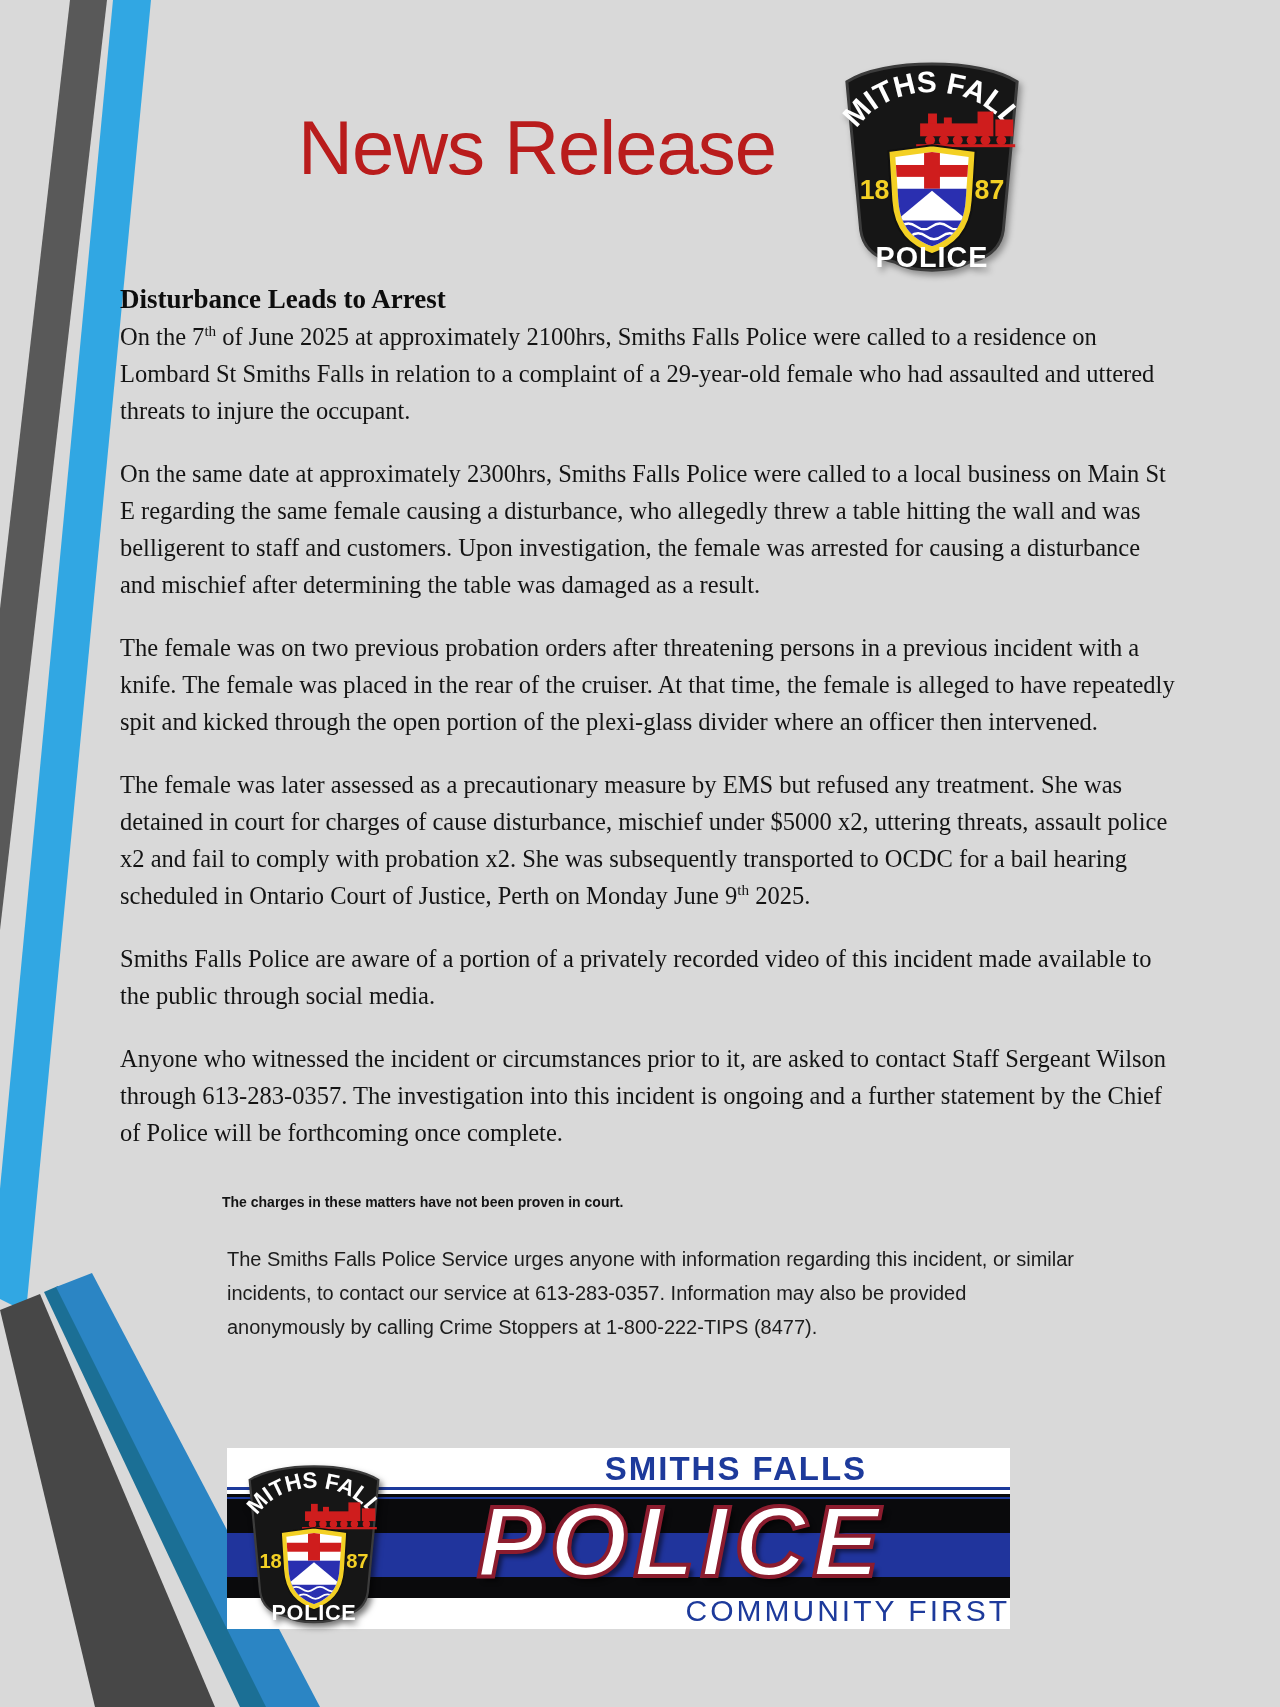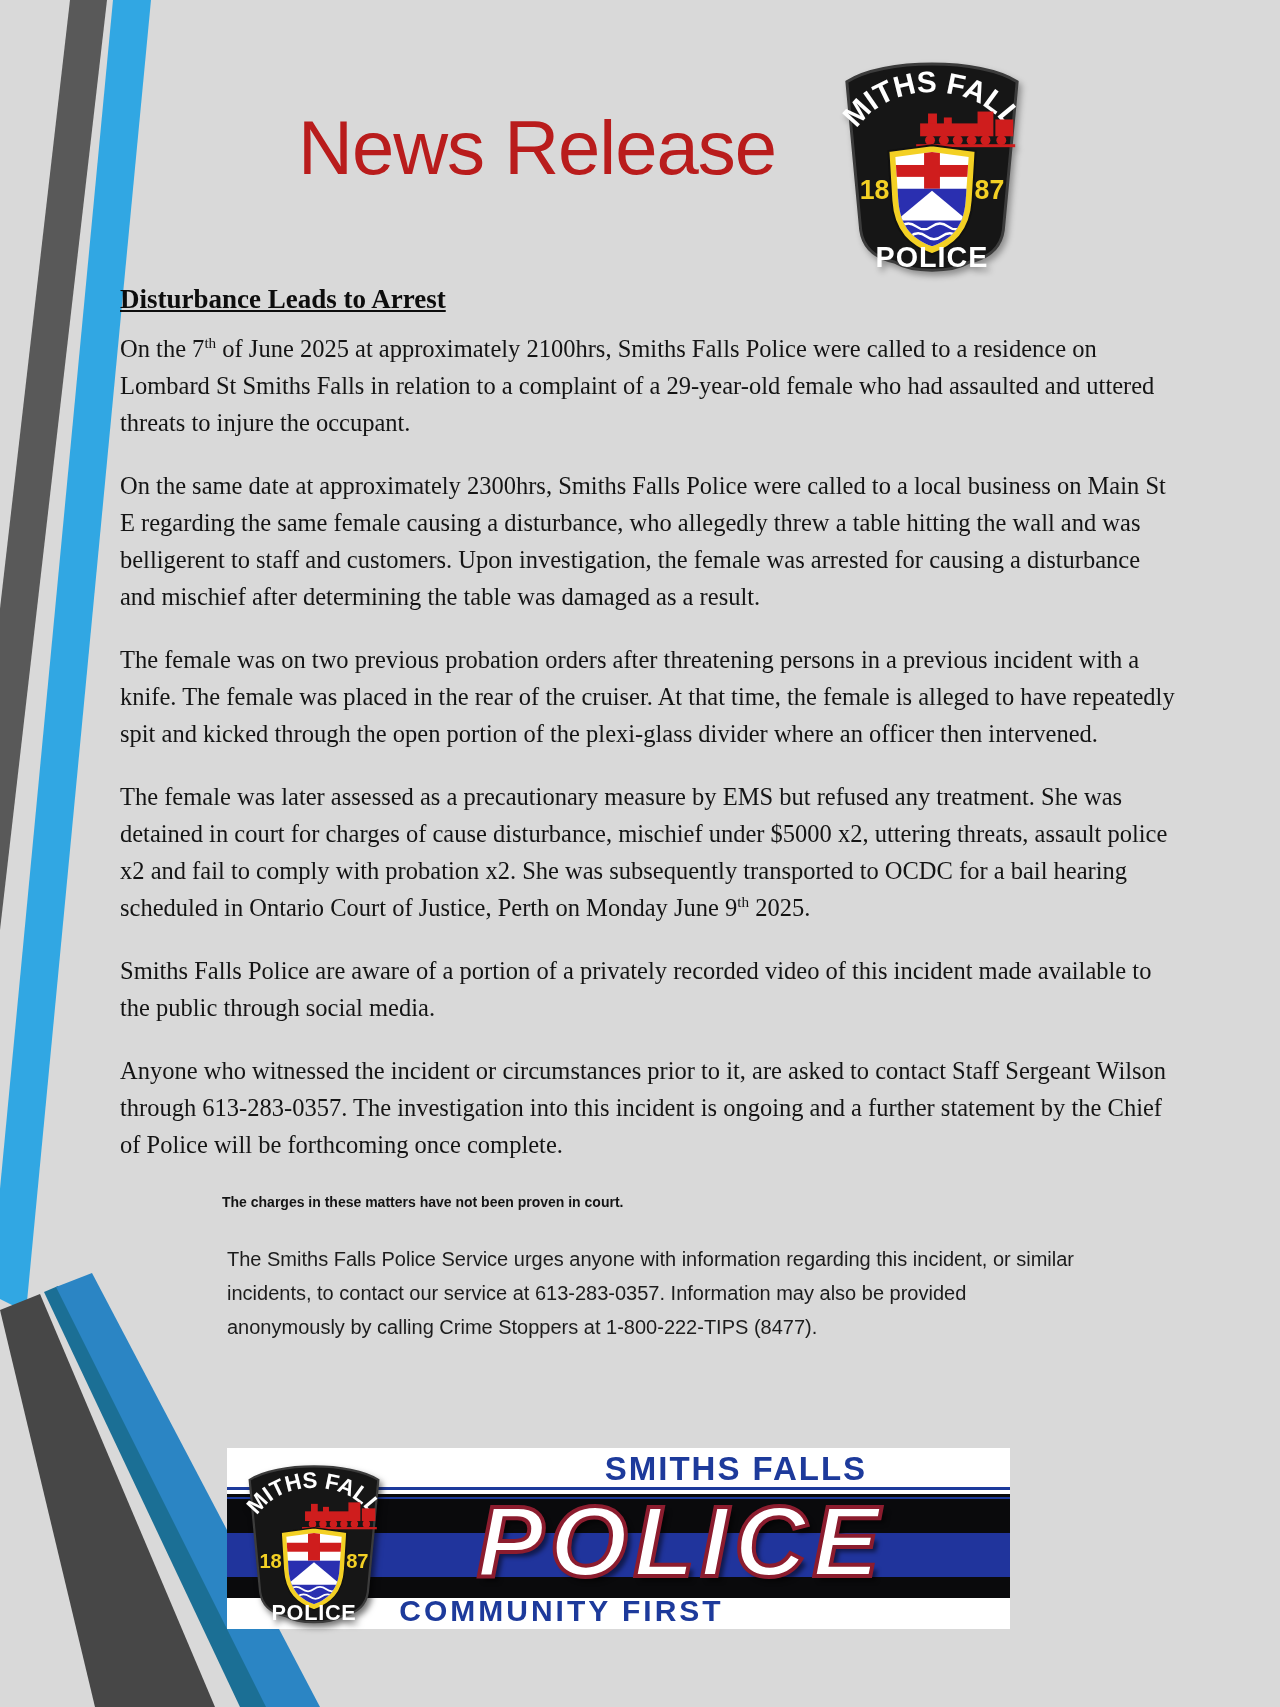--- a/index.html
+++ b/index.html
@@ -14,37 +14,37 @@
   .date{position:absolute;left:325px;top:220px;font-size:29px;color:#101010;white-space:nowrap}
   .date sup{font-size:17px}
 
   .badge-top{position:absolute;left:833px;top:50px;width:198px;height:228px;filter:drop-shadow(3px 4px 3px rgba(0,0,0,.35))}
 
   .article{
     position:absolute;left:120px;top:281px;width:1060px;
     font-family:"Liberation Serif","DejaVu Serif",serif;
     font-size:24.5px;line-height:37px;color:#141414;
   }
-  .article h2{font-size:27px;line-height:37px;margin:0;font-weight:bold;text-decoration:underline;color:#0d0d0d}
-  .article p{margin:12px 0 26px 0}
+  .article h2{font-size:27px;line-height:37px;margin:0;font-weight:bold;color:#0d0d0d}
+  .article p{margin:0 0 26px 0}
   .article sup{font-size:0.62em;line-height:0}
 
   .notice-bold{position:absolute;left:222px;top:1194px;font-size:14px;font-weight:bold;color:#141414;white-space:nowrap}
   .notice-info{position:absolute;left:227px;top:1242px;width:848px;font-size:20px;line-height:34px;color:#1c1c1c}
 
   .banner{position:absolute;left:227px;top:1448px;width:783px;height:181px;background:#ffffff;z-index:2}
   .banner-smiths{position:absolute;top:0;left:30%;right:0;height:38px;line-height:42px;text-align:center;
     color:#1d3a9b;font-weight:bold;font-size:33px;letter-spacing:2px}
   .banner-dline{position:absolute;top:39px;left:0;right:0;height:7px;border-top:3px solid #1d3a9b;border-bottom:2px solid #1d3a9b}
   .banner-black{position:absolute;top:46px;left:0;right:0;height:104px;background:#0a0a0c}
   .banner-blue{position:absolute;top:85px;left:0;right:0;height:44px;background:#20349c}
   .banner-police{position:absolute;top:40px;left:16%;right:0;text-align:center;
     font-size:100px;line-height:106px;font-style:italic;font-weight:bold;letter-spacing:6px;color:#ffffff;
     -webkit-text-stroke:4px #8c1c2e;text-shadow:5px 5px 4px rgba(0,0,0,.5);white-space:nowrap}
-  .banner-tag{position:absolute;bottom:1px;left:22%;right:0;text-align:left;font-size:30px;font-weight:bold;
+  .banner-tag{position:absolute;bottom:1px;left:22%;right:0;text-align:right;font-size:30px;font-weight:normal;
     color:#1d3a9b;letter-spacing:3px;white-space:nowrap}
   .banner-badge{position:absolute;left:12px;top:8px;width:150px;height:172px;filter:drop-shadow(3px 4px 3px rgba(0,0,0,.55))}
 
   .footer{position:absolute;top:1630px;left:0;width:1180px;text-align:center;font-size:21px;line-height:34px;color:#131313;z-index:2}
   .footer a{color:#2e7ee0;text-decoration:underline}
   .hiddendefs{position:absolute;width:0;height:0;overflow:hidden}
 </style>
 </head>
 <body>
 

